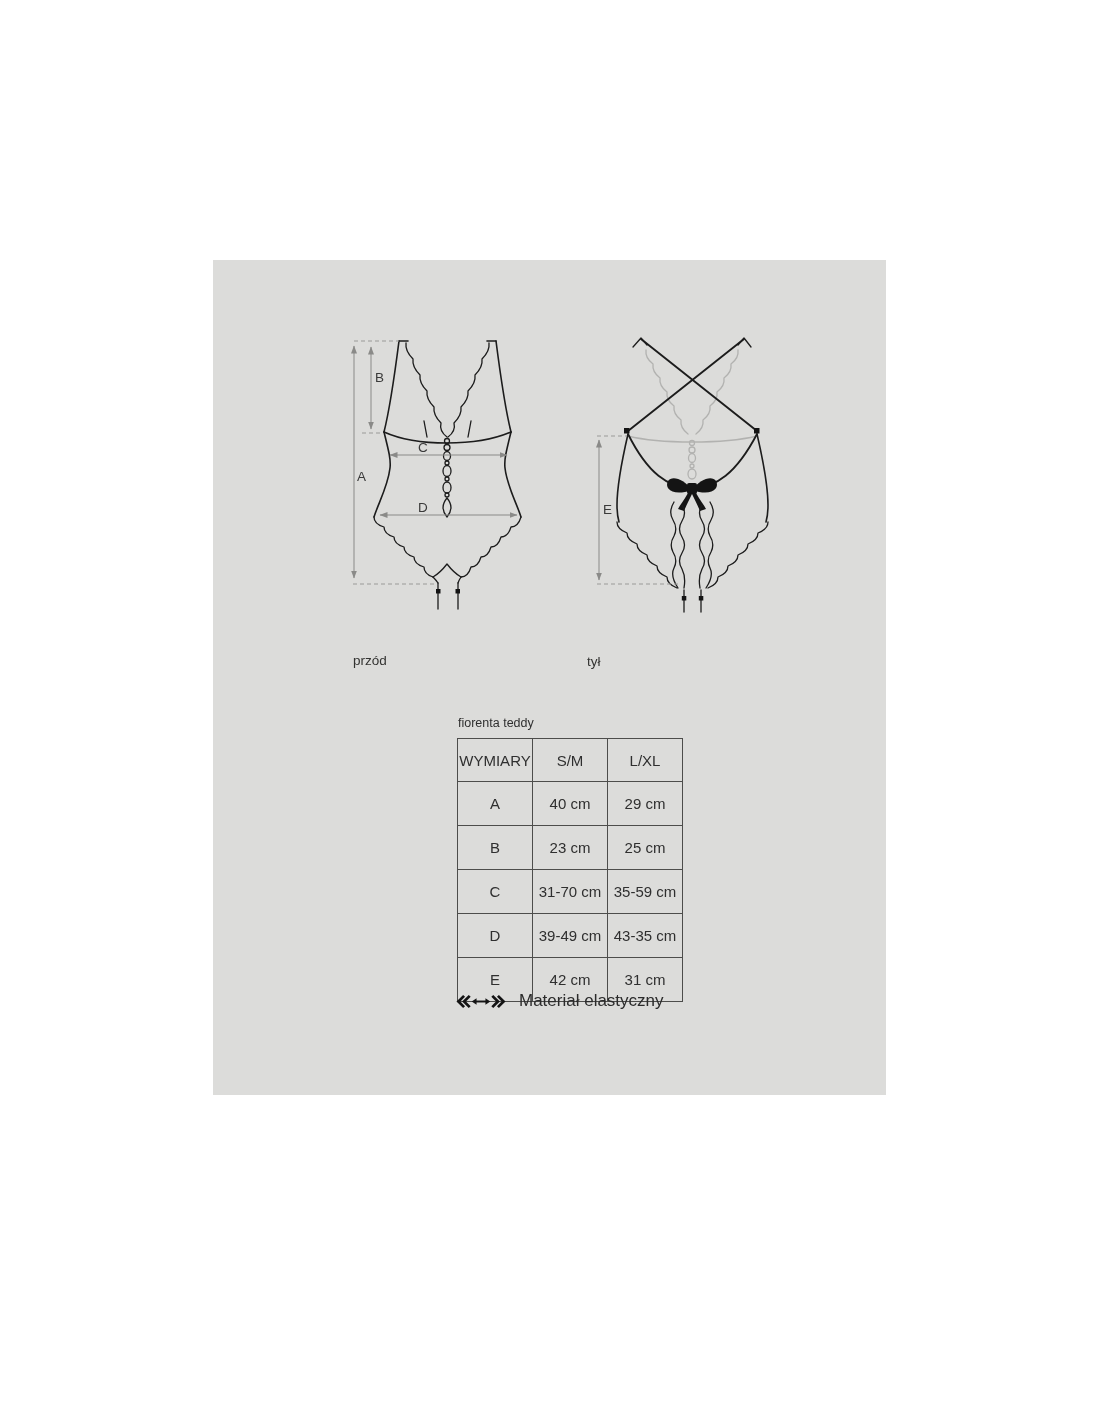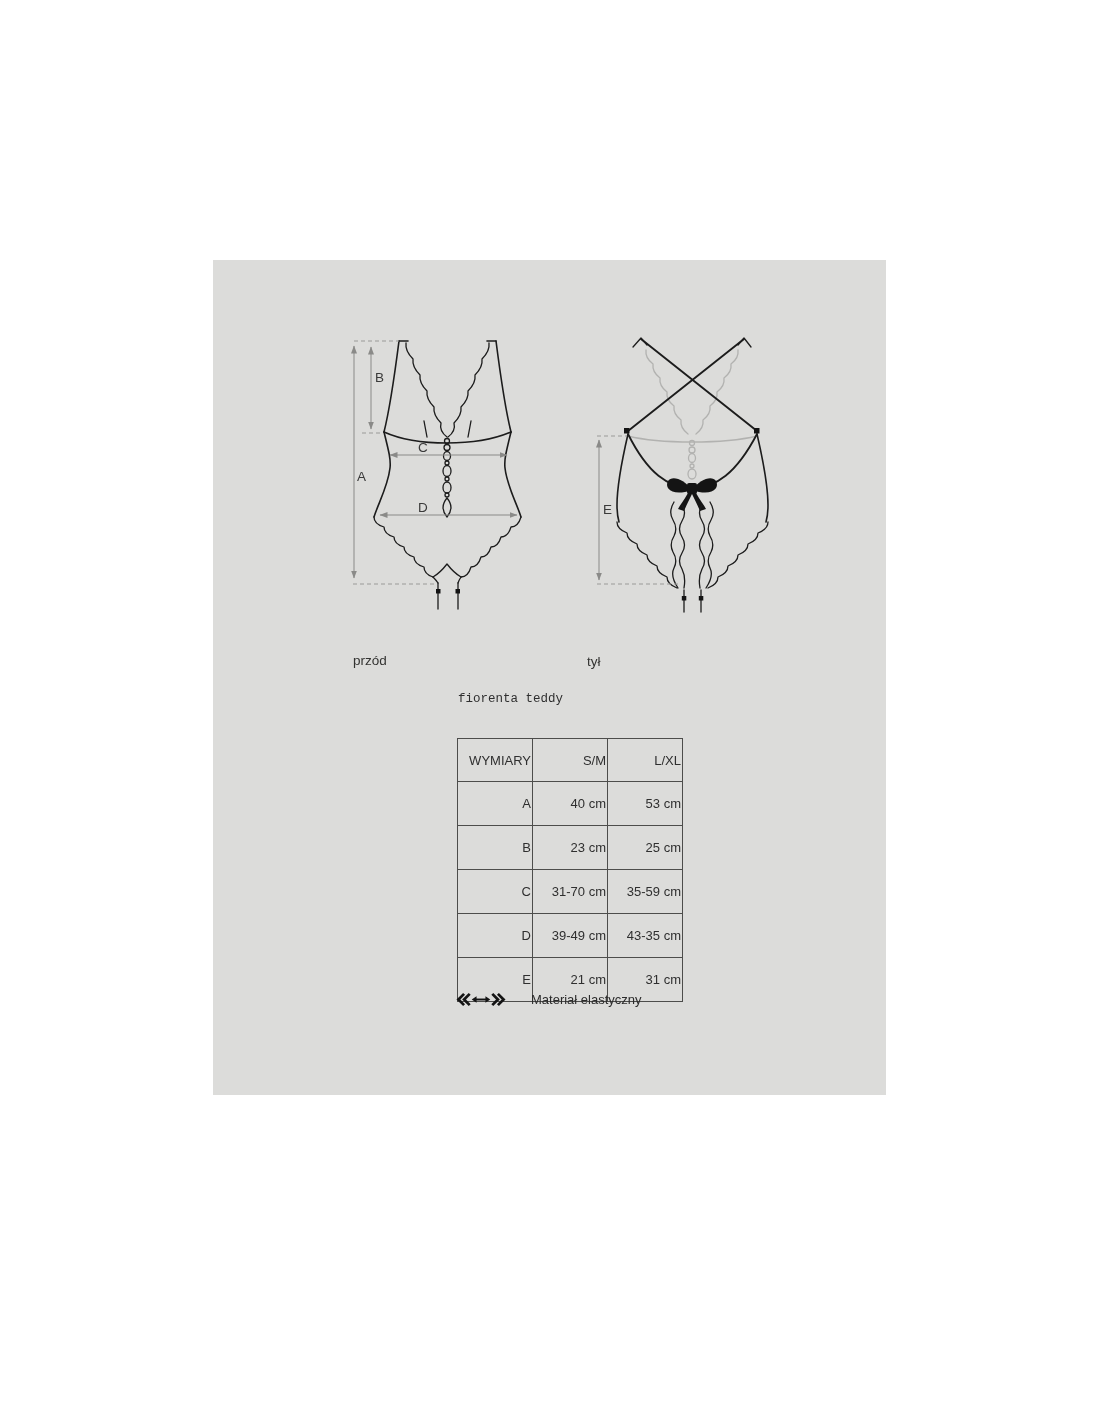--- a/index.html
+++ b/index.html
@@ -8,29 +8,29 @@
   .panel{position:absolute;left:213px;top:260px;width:673px;height:835px;background:#dcdcda;}
   svg.drawings{position:absolute;left:0;top:0;}
   svg text{font-family:"Liberation Sans",sans-serif;font-size:13.5px;fill:#3a3a3a;}
   text.view-label{font-size:13.5px;fill:#333331;}
   .outline{stroke:#1c1c1c;fill:none;stroke-width:1.6;stroke-linecap:round;stroke-linejoin:round;}
   .thin{stroke-width:1.3;}
   .ghost{stroke:#b2b2b0;fill:none;stroke-width:1.3;stroke-linecap:round;}
   .dim{stroke:#8a8a88;fill:none;stroke-width:1;}
   .dash{stroke:#9a9a98;fill:none;stroke-width:1;stroke-dasharray:4 3;}
   .solidblack{fill:#141414;stroke:none;}
-  .table-title{position:absolute;left:245px;top:432px;font-size:12.5px;color:#2f2f2f;font-family:Liberation Mono, monospace;}
+  .table-title{position:absolute;left:245px;top:456px;font-size:12.5px;color:#2f2f2f;}
   table.sizes{position:absolute;left:244px;top:478px;border-collapse:collapse;}
   table.sizes th,table.sizes td{border:1px solid #4d4d4b;font-weight:normal;
-      font-size:13px;color:#2f2f2f;text-align:right;vertical-align:middle;}
+      font-size:15px;color:#2f2f2f;text-align:center;vertical-align:middle;}
   table.sizes th{width:72px;height:40px;}
   table.sizes td{height:41px;}
   table.sizes col.c1{width:73px;} table.sizes col.c2{width:72px;} table.sizes col.c3{width:72px;}
   .footnote{position:absolute;left:243px;top:731px;display:flex;align-items:center;}
-  .footnote .label{margin-left:25px;font-size:13px;color:#2b2b2b;}
+  .footnote .label{margin-left:13px;font-size:17px;color:#2b2b2b;}
 </style>
 </head>
 <body>
 
 <div class="page">
   <div class="panel">
 
     <svg class="drawings" width="673" height="440" viewBox="213 260 673 440">
       <defs>
         <marker id="dimArrow" markerWidth="9" markerHeight="8" refX="7.5" refY="3" orient="auto-start-reverse" markerUnits="userSpaceOnUse">
@@ -158,40 +158,40 @@
         <tr>
           <th>WYMIARY</th>
           <th>S/M</th>
           <th>L/XL</th>
         </tr>
       </thead>
       <tbody>
         <tr>
           <td>A</td>
           <td>40 cm</td>
-          <td>53 cm</td>
+          <td>29 cm</td>
         </tr>
         <tr>
           <td>B</td>
           <td>23 cm</td>
           <td>25 cm</td>
         </tr>
         <tr>
           <td>C</td>
           <td>31-70 cm</td>
           <td>35-59 cm</td>
         </tr>
         <tr>
           <td>D</td>
           <td>39-49 cm</td>
           <td>43-35 cm</td>
         </tr>
         <tr>
           <td>E</td>
-          <td>21 cm</td>
+          <td>42 cm</td>
           <td>31 cm</td>
         </tr>
       </tbody>
     </table>
 
     <div class="footnote">
       <svg width="50" height="17" viewBox="0 0 62 17">
         <g stroke="#141414" stroke-width="3.4" fill="none">
           <path d="M10,1.5 L3,8.5 L10,15.5"></path>
           <path d="M17,1.5 L10,8.5 L17,15.5"></path>

